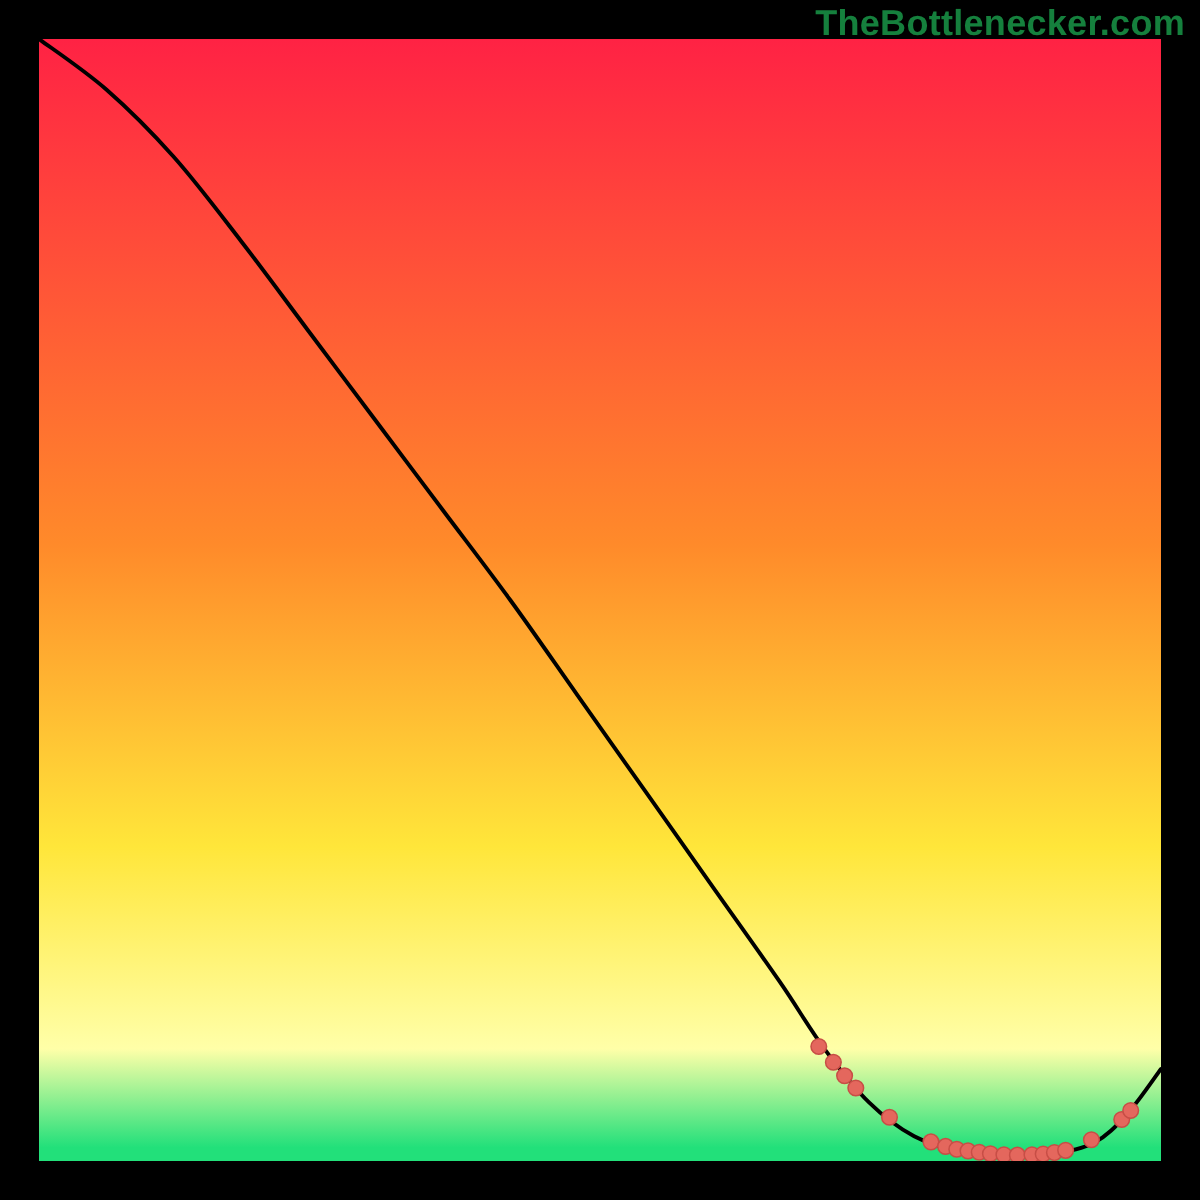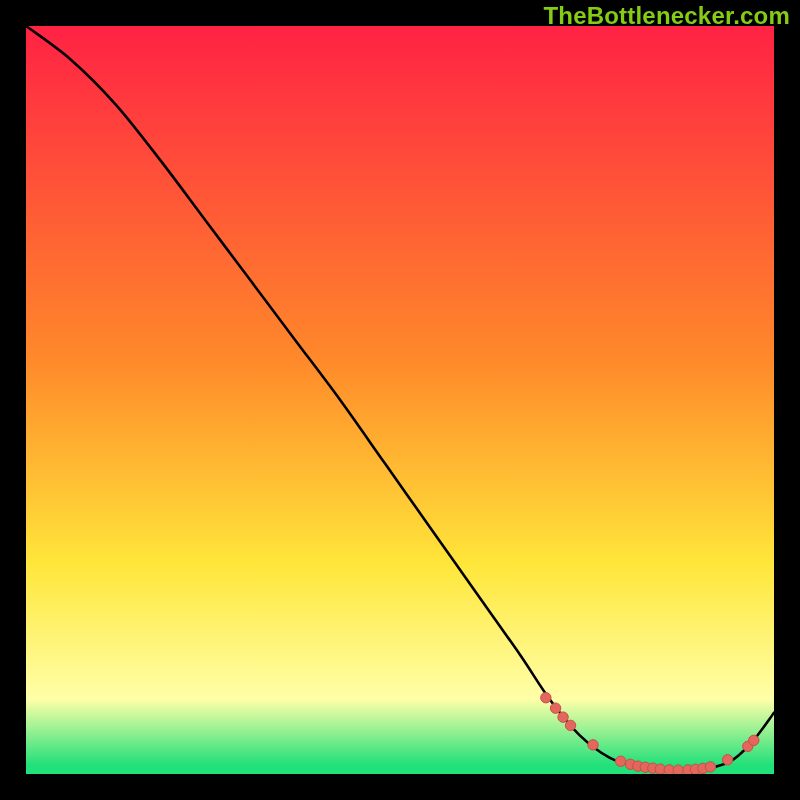--- a/index.html
+++ b/index.html
@@ -16,21 +16,21 @@
     width: 800px;
     height: 800px;
     background: #000;
   }
   .watermark {
     position: absolute;
     top: 2px;
     right: 10px;
     font-size: 24px;
     font-weight: 600;
-    color: #84cc16;
+    color: #15803d;
     letter-spacing: 0.2px;
     z-index: 5;
   }
   .plot-outer {
     position: absolute;
     left: 26px;
     top: 26px;
     width: 748px;
     height: 748px;
     background: #000;

